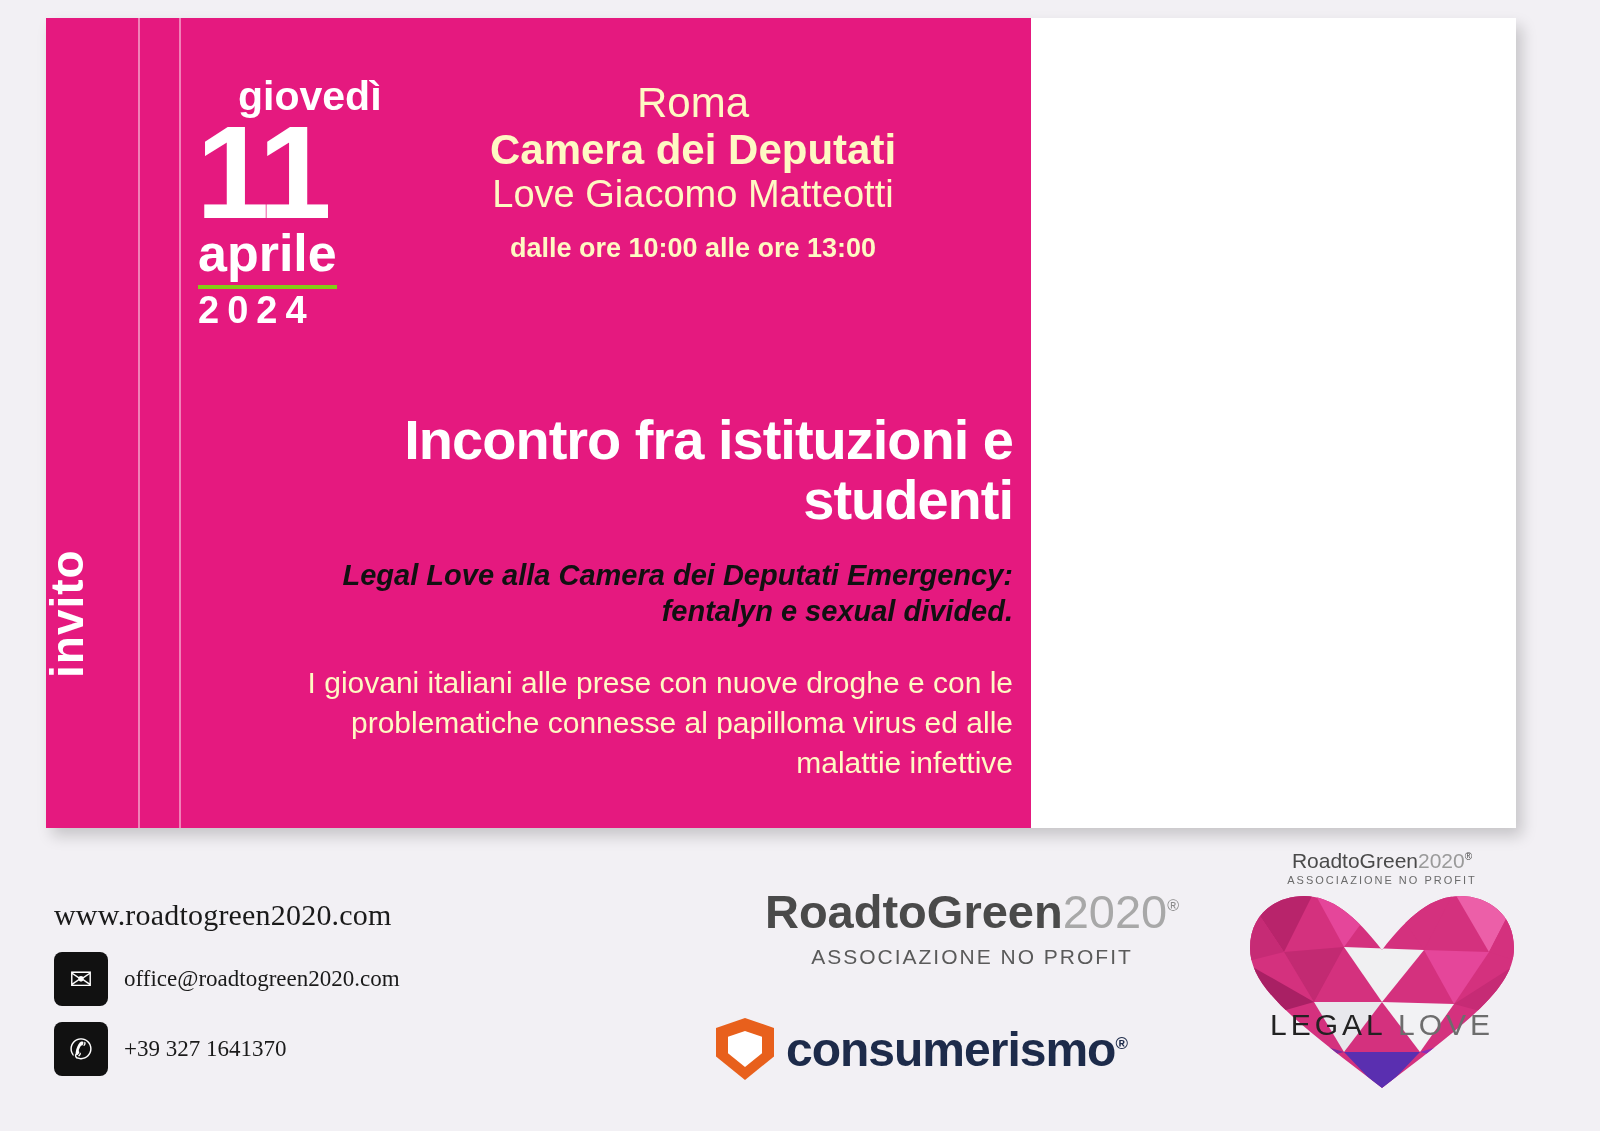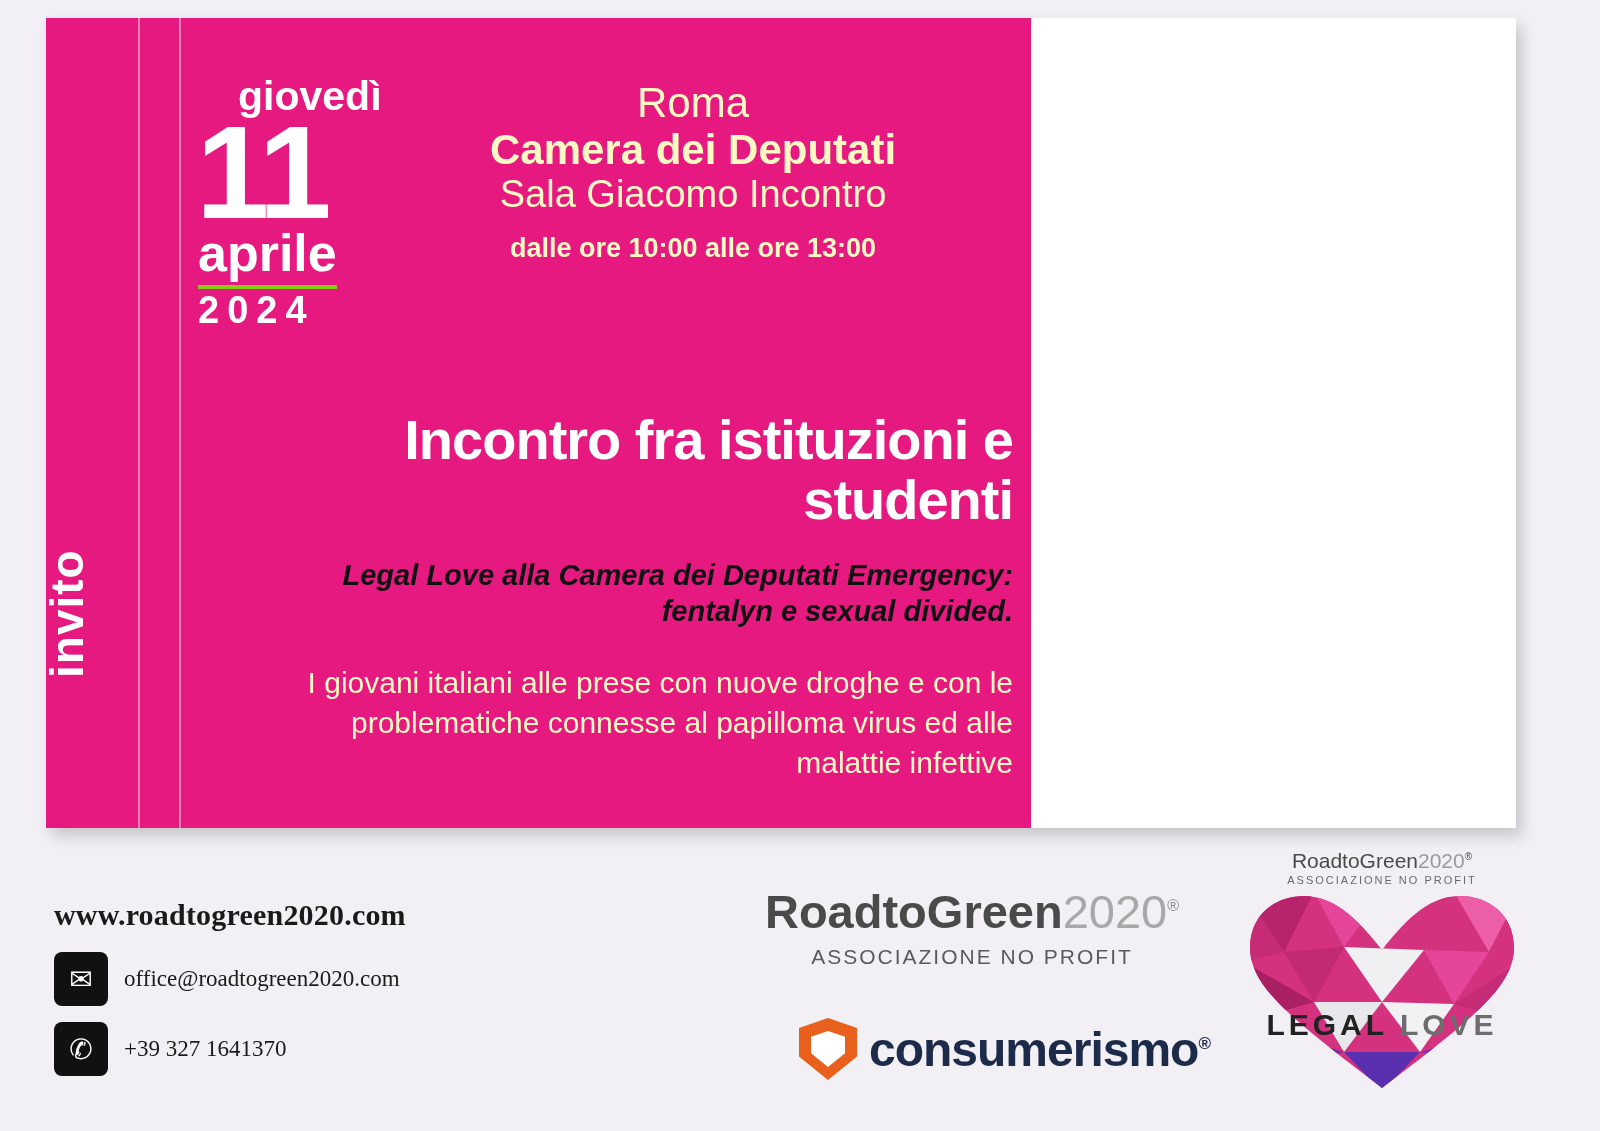--- a/index.html
+++ b/index.html
@@ -140,21 +140,21 @@
     color: #fef9c3;
   }
 
   
   #footer { position: absolute; left: 0; top: 840px; width: 1600px; height: 291px; }
 
   #contact { position: absolute; left: 54px; top: 58px; width: 520px; }
   #web-url {
     font-family: "Liberation Serif", serif;
     font-size: 30px;
-    font-weight: bold;
+    font-weight: normal;
     color: #1a1a1a;
     letter-spacing: 0.2px;
     margin-bottom: 20px;
   }
   .contact-row { display: flex; align-items: center; margin-bottom: 16px; }
   .contact-icon {
     width: 54px; height: 54px;
     background: #111111;
     border-radius: 8px;
     display: flex; align-items: center; justify-content: center;
@@ -177,21 +177,21 @@
   #rtg-word .reg { font-size: 16px; vertical-align: super; color: #8a8a8a; }
   #rtg-sub {
     margin-top: 10px;
     font-size: 21px;
     letter-spacing: 2px;
     color: #5a5a5a;
   }
 
   
   #cons-logo {
-    position: absolute; left: 799px; top: 178px;
+    position: absolute; left: 716px; top: 178px;
     display: flex; align-items: center;
   }
   #cons-mark {
     width: 58px; height: 62px;
     background: #e8601c;
     clip-path: polygon(50% 0%, 100% 16%, 100% 62%, 50% 100%, 0% 62%, 0% 16%);
     position: relative;
     flex: 0 0 auto;
   }
   #cons-mark::after {
@@ -219,21 +219,21 @@
   #heart-wrap { position: relative; width: 276px; height: 200px; margin: 6px auto 0; }
   #heart {
     position: absolute; left: 0; top: 0;
     width: 276px; height: 200px;
   }
   #ll-text {
     position: absolute; left: 0; top: 116px;
     width: 276px;
     text-align: center;
     font-size: 30px;
-    font-weight: bold;
+    font-weight: normal;
     letter-spacing: 4px;
     color: #222222;
   }
   #ll-text .love { color: #6d6d6d; }
 </style>
 </head>
 <body>
 
 <div id="page">
 
@@ -248,21 +248,21 @@
       <div id="date-block">
         <div id="date-dow">giovedì</div>
         <div id="date-day">11</div>
         <div id="date-month">aprile</div>
         <div id="date-year">2024</div>
       </div>
 
       <div id="venue">
         <div id="venue-city">Roma</div>
         <div id="venue-place">Camera dei Deputati</div>
-        <div id="venue-hall">Sala Giacomo Incontro</div>
+        <div id="venue-hall">Love Giacomo Matteotti</div>
         <div id="venue-time">dalle ore 10:00 alle ore 13:00</div>
       </div>
 
       <div id="title-block">
         <div id="title-main">Incontro fra istituzioni e studenti</div>
         <div id="subtitle">Legal Love alla Camera dei Deputati Emergency: fentalyn e sexual divided.</div>
         <div id="body-text">I giovani italiani alle prese con nuove droghe e con le problematiche connesse al papilloma virus ed alle malattie infettive</div>
       </div>
     </div>
 

